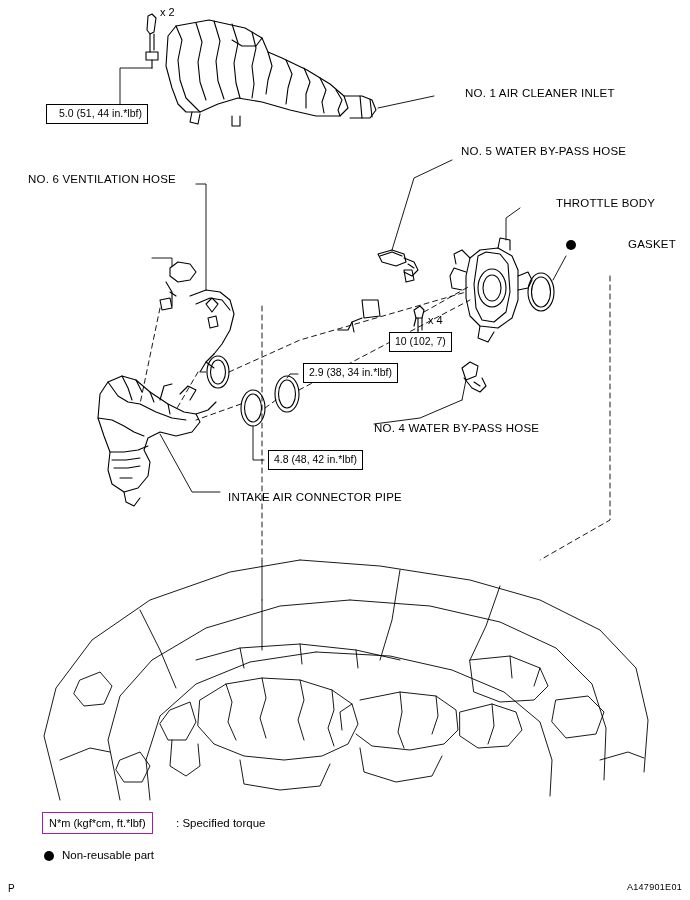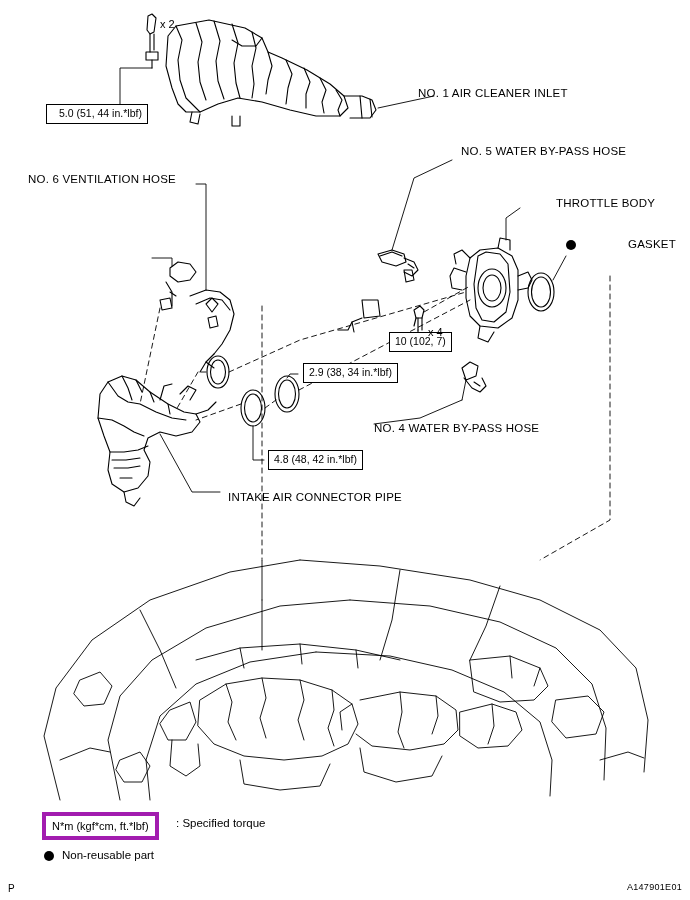--- a/index.html
+++ b/index.html
@@ -30,21 +30,21 @@
     position: absolute;
     border: 1px solid #000;
     background: #fff;
     font-size: 10.5px;
     padding: 3px 5px 3px 5px;
     white-space: nowrap;
     line-height: 1.1;
   }
   .legend-box {
     position: absolute;
-    border: 4px solid #a21caf;
+    border: 1px solid #a21caf;
     background: #fff;
     font-size: 11px;
     padding: 4px 6px;
     white-space: nowrap;
   }
   .legend-text {
     position: absolute;
     font-size: 11.5px;
     white-space: nowrap;
   }
@@ -52,21 +52,20 @@
     position: absolute;
     width: 10px;
     height: 10px;
     border-radius: 50%;
     background: #000;
   }
   .xmark {
     position: absolute;
     font-size: 11px;
     white-space: nowrap;
-    margin-top: 12px;
   }
   .footer-left {
     position: absolute;
     left: 8px;
     bottom: 6px;
     font-size: 10px;
   }
   .footer-right {
     position: absolute;
     right: 8px;
@@ -253,21 +252,21 @@
         <path d="M140 610 L160 650 L176 688"></path>
         <path d="M60 760 L90 748 L110 752"></path>
         <path d="M600 760 L628 752 L644 758"></path>
       </g>
 
       <path d="M38 560 L650 560 L650 800 L38 800 Z" stroke="#fff" stroke-width="0"></path>
 
     </g>
   </svg>
 
-  <div class="lbl" style="left:418px; top:86px;text-align:center;">NO. 1 AIR CLEANER INLET</div>
+  <div class="lbl" style="left:465px; top:86px;text-align:center;">NO. 1 AIR CLEANER INLET</div>
   <div class="lbl" style="left:461px; top:144px;">NO. 5 WATER BY-PASS HOSE</div>
   <div class="lbl" style="left:556px; top:196px;">THROTTLE BODY</div>
   <div class="lbl" style="left:583px; top:237px;margin-left:45px;">GASKET</div>
   <div class="dot" style="left:566px; top:240px;"></div>
 
   <div class="lbl" style="left:28px; top:172px;">NO. 6 VENTILATION HOSE</div>
   <div class="lbl" style="left:374px; top:421px;">NO. 4 WATER BY-PASS HOSE</div>
   <div class="lbl" style="left:228px; top:490px;">INTAKE AIR CONNECTOR PIPE</div>
 
   <div class="box" style="left:46px; top:104px;padding-left:12px;">5.0 (51, 44 in.*lbf)</div>

